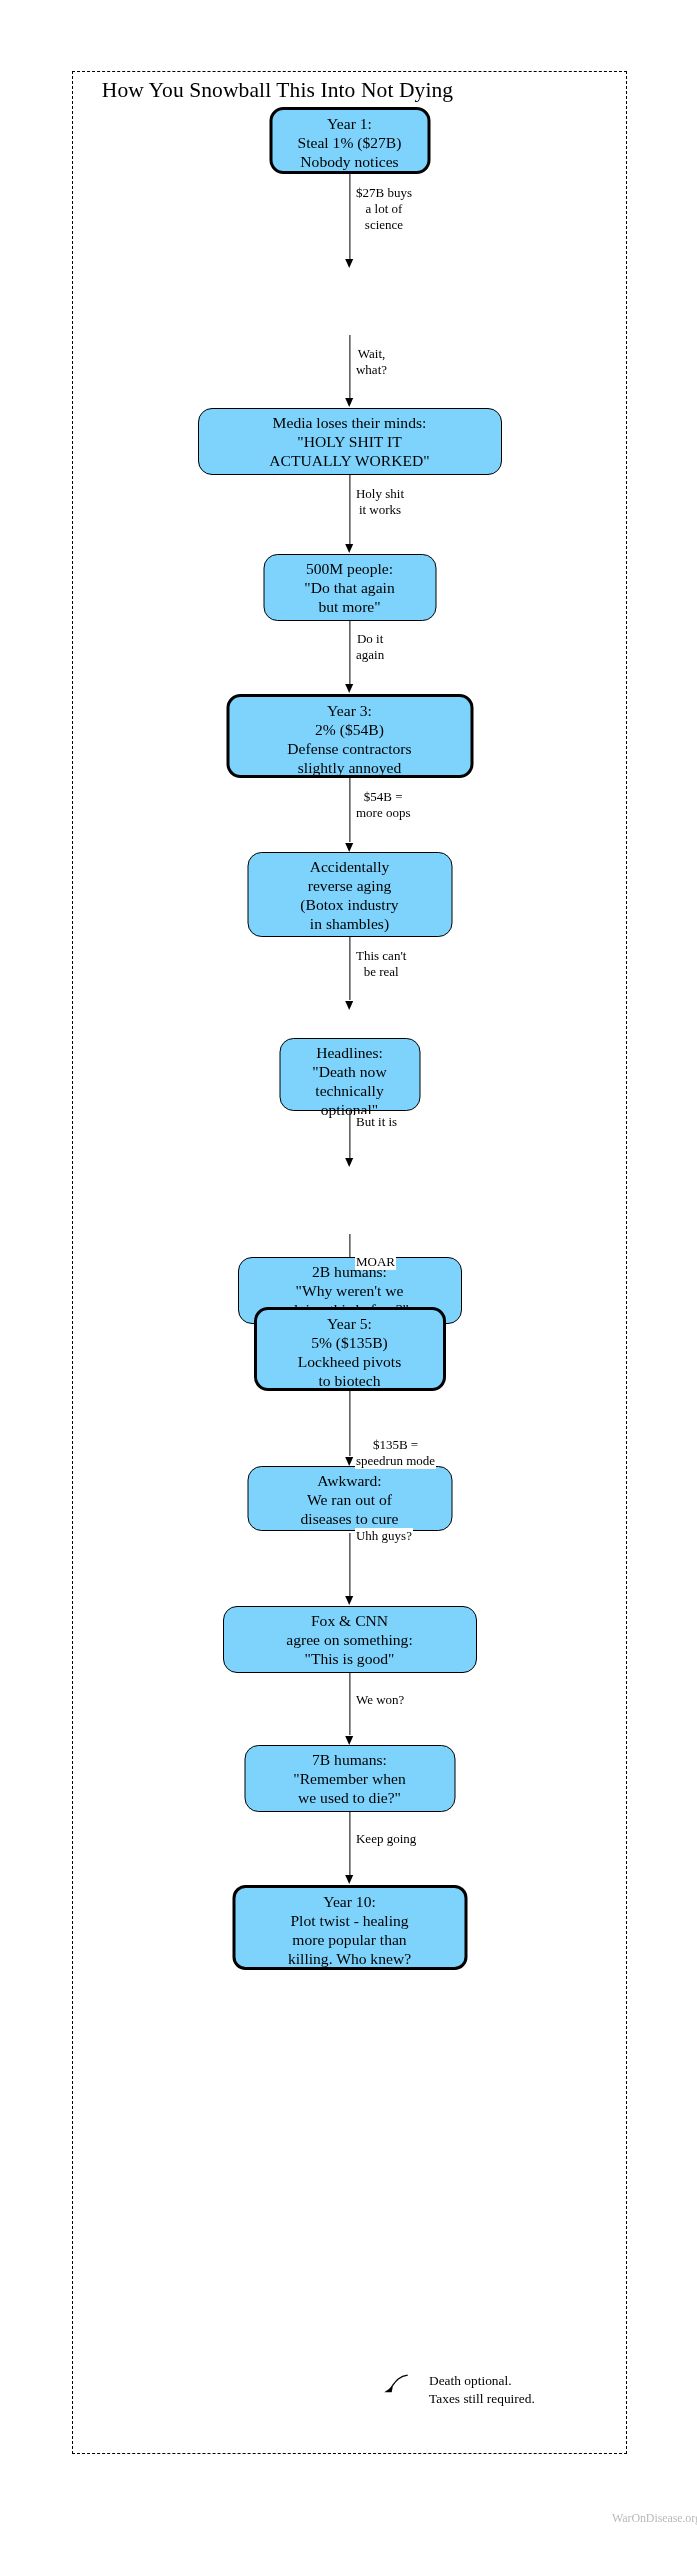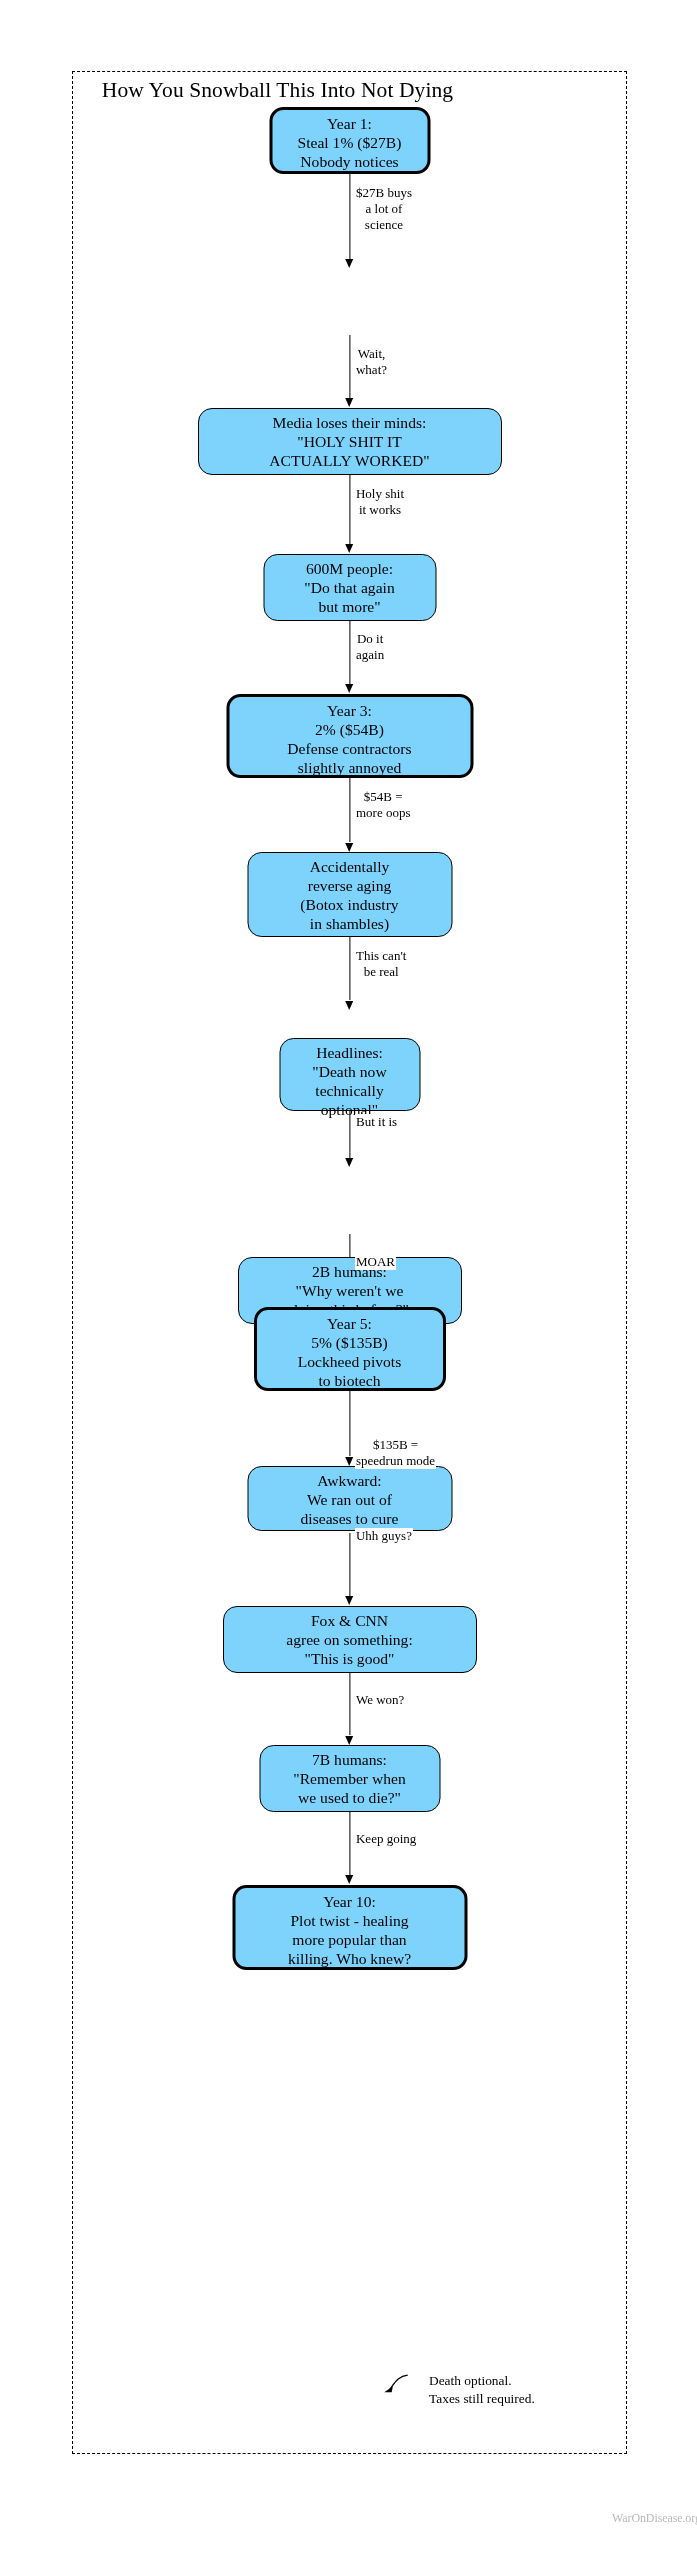--- a/index.html
+++ b/index.html
@@ -127,21 +127,21 @@
     <span class="lines">Media loses their minds:
 "HOLY SHIT IT
 ACTUALLY WORKED"</span>
   </div>
   <div class="edge" style="top:404px;height:70px;"></div>
   <div class="arrowhead" style="top:473px;"></div>
   <div class="edge-label" style="top:415px;">Holy shit
 it works</div>
 
   <div class="node" style="top:483px;width:173px;height:67px;">
-    <span class="lines">600M people:
+    <span class="lines">500M people:
 "Do that again
 but more"</span>
   </div>
   <div class="edge" style="top:550px;height:63px;"></div>
   <div class="arrowhead" style="top:613px;"></div>
   <div class="edge-label" style="top:560px;">Do it
 again</div>
 
   <div class="node thick" style="top:623px;width:247px;height:84px;">
     <span class="lines">Year 3:
@@ -206,30 +206,30 @@
 
   <div class="node" style="top:1535px;width:254px;height:67px;">
     <span class="lines">Fox &amp; CNN
 agree on something:
 "This is good"</span>
   </div>
   <div class="edge" style="top:1601px;height:63px;"></div>
   <div class="arrowhead" style="top:1665px;"></div>
   <div class="edge-label" style="top:1621px;">We won?</div>
 
-  <div class="node" style="top:1674px;width:181px;height:67px;">
+  <div class="node" style="top:1674px;width:211px;height:67px;">
     <span class="lines">7B humans:
 "Remember when
 we used to die?"</span>
   </div>
   <div class="edge" style="top:1741px;height:63px;"></div>
   <div class="arrowhead" style="top:1804px;"></div>
   <div class="edge-label" style="top:1760px;">Keep going</div>
 
-  <div class="node thick" style="top:1814px;width:235px;height:85px;">
+  <div class="node thick" style="top:1814px;width:235px;height:85px;border-radius:13px;">
     <span class="lines">Year 10:
 Plot twist - healing
 more popular than
 killing. Who knew?</span>
   </div>
 
 </div>
 
 <svg id="side-connector" viewBox="0 0 52 62">
   <path d="M48 6 C 30 8, 24 20, 14 33" stroke="#000000" stroke-width="2.4" fill="none"></path>

